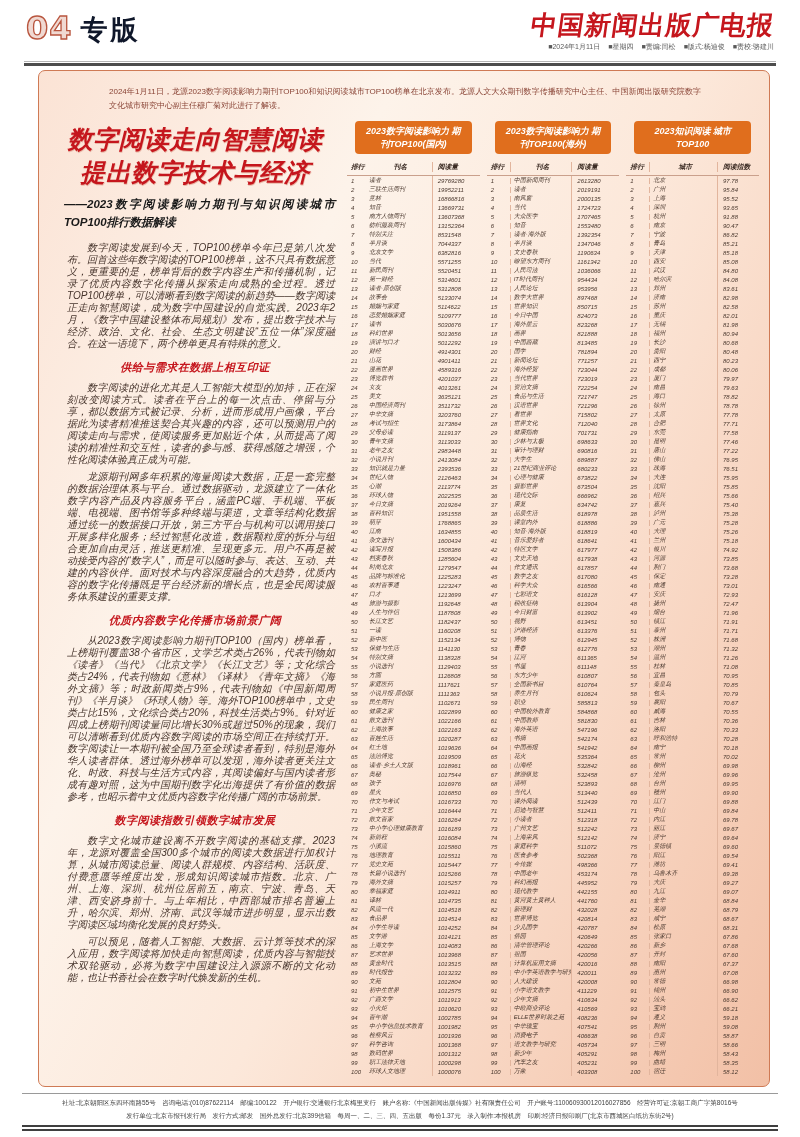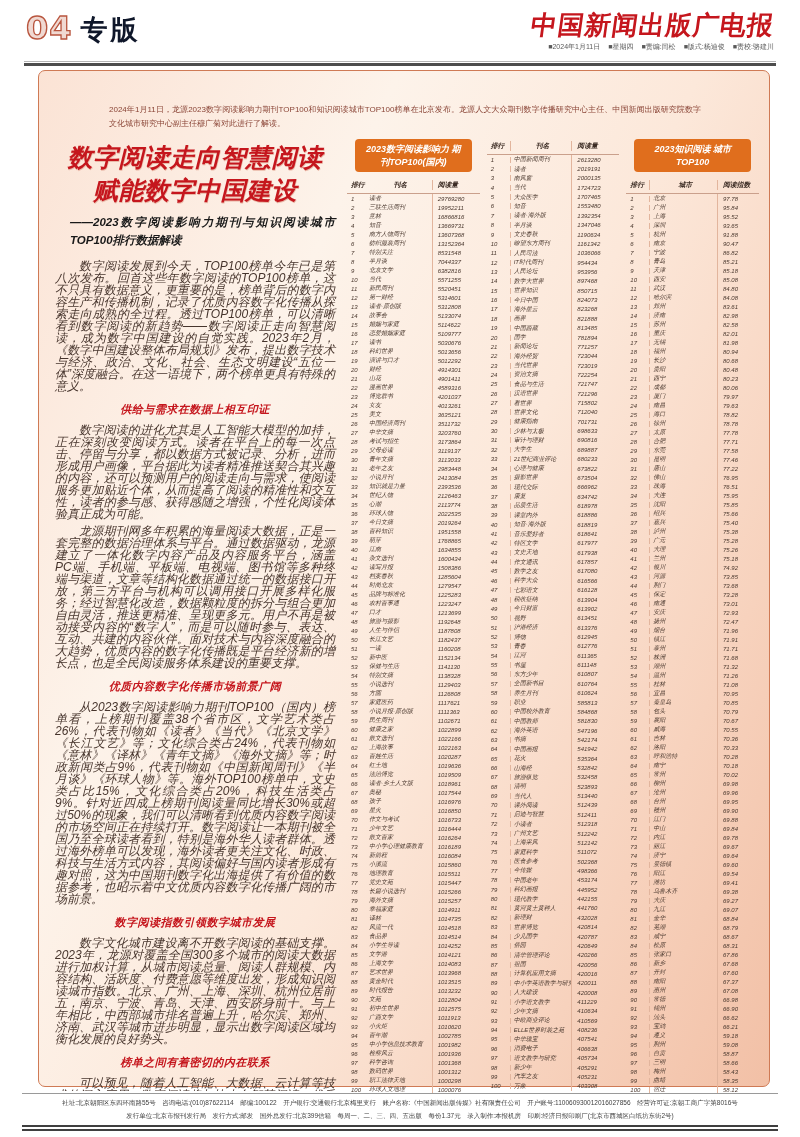--- a/index.html
+++ b/index.html
@@ -25,37 +25,37 @@
   }
   .masthead-meta { margin-top:4px; font-size:7px; color:#5a5a5a; }
   .meta-item { margin-left:8px; }
   .rule-thin { border-top:1px solid #b5b5b5; margin:3px 24px 0 24px; }
   .rule-thick { border-top:3px solid #4d4d4d; margin:1px 24px 0 24px; }
   
   .main-box {
     position:absolute; left:38px; right:30px; top:70px; bottom:50px;
     border:1px solid #cf7a55; border-radius:7px;
     background:linear-gradient(115deg,#fbe3d5 0%, #fdf3ea 30%, #fce8da 55%, #f7d2bd 80%, #f2c0a6 100%);
-    padding:22px 10px 8px 12px;
+    padding:4px 10px 8px 12px;
   }
   .intro {
     margin:10px 58px 8px 58px; font-size:8px; line-height:1.75;
     color:#8a4537; text-align:justify;
   }
   .content { display:flex; height:952px; }
   
   .article { width:296px; padding:2px 12px 0 4px; overflow:hidden;font-style:italic; }
   .article-title {
     color:#c5161d; font-weight:900; font-size:25px; line-height:1.3;
     text-align:center; letter-spacing:0.5px; text-shadow:0.5px 0.5px 0 #e9b9a8;
   }
-  .article-subtitle { font-size:11.5px; font-weight:bold; color:#191919; line-height:1.55; margin:8px 0 10px 15px; text-align:justify; }
+  .article-subtitle { font-size:11.5px; font-weight:bold; color:#191919; line-height:1.55; margin:8px 0 10px 9px; text-align:justify; }
   .article-body p {
-    font-size:12px; line-height:12px; color:#46342c; text-align:justify;
-    margin:0 0 5px 0; text-indent:2em;
+    font-size:10px; line-height:12px; color:#46342c; text-align:justify;
+    margin:0 0 5px 12px; text-indent:2em;
   }
   .sec-heading { color:#c5161d; font-weight:bold; font-size:11px; text-align:center; margin:10px 0 7px 0; letter-spacing:0.5px; }
   
   .tables { flex:1; display:flex; gap:7px; padding-top:0; }
   .tbl { flex:1; display:flex; flex-direction:column; min-width:0;font-style:italic; }
   .tbl-title {
     background:#e06e1d; color:#ffffff; font-size:9px; font-weight:bold;
     text-align:center; line-height:1.4; border-radius:4px; padding:4px 8px; margin:0 8px 6px 8px;
   }
   .tbl-colhead { display:flex; font-size:6.8px; font-weight:bold; color:#3c2c24; border-bottom:1px solid #caa08c; padding:2px 0 3px 0; }
@@ -91,32 +91,31 @@
   </div>
 </div>
 <div class="rule-thin"></div>
 <div class="rule-thick"></div>
 
 <div class="main-box">
   <div class="intro">2024年1月11日，龙源2023数字阅读影响力期刊TOP100和知识阅读城市TOP100榜单在北京发布。龙源人文大众期刊数字传播研究中心主任、中国新闻出版研究院数字文化城市研究中心副主任穆广菊对此进行了解读。</div>
   <div class="content">
     <div class="article">
       <div class="article-title">数字阅读走向智慧阅读</div>
-      <div class="article-title">赋能数字中国建设</div>
+      <div class="article-title">提出数字技术与经济</div>
       <div class="article-subtitle">——2023数字阅读影响力期刊与知识阅读城市TOP100排行数据解读</div>
       <div class="article-body">
           <p>数字阅读发展到今天，TOP100榜单今年已是第八次发布。回首这些年数字阅读的TOP100榜单，这不只具有数据意义，更重要的是，榜单背后的数字内容生产和传播机制，记录了优质内容数字化传播从探索走向成熟的全过程。透过TOP100榜单，可以清晰看到数字阅读的新趋势——数字阅读正走向智慧阅读，成为数字中国建设的自觉实践。2023年2月，《数字中国建设整体布局规划》发布，提出数字技术与经济、政治、文化、社会、生态文明建设“五位一体”深度融合。在这一语境下，两个榜单更具有特殊的意义。</p>
           <div class="sec-heading">供给与需求在数据上相互印证</div>
           <p>数字阅读的进化尤其是人工智能大模型的加持，正在深刻改变阅读方式。读者在平台上的每一次点击、停留与分享，都以数据方式被记录、分析，进而形成用户画像，平台据此为读者精准推送契合其兴趣的内容，还可以预测用户的阅读走向与需求，使阅读服务更加贴近个体，从而提高了阅读的精准性和交互性，读者的参与感、获得感随之增强，个性化阅读体验真正成为可能。</p>
           <p>龙源期刊网多年积累的海量阅读大数据，正是一套完整的数据治理体系与平台。通过数据驱动，龙源建立了一体化数字内容产品及内容服务平台，涵盖PC端、手机端、平板端、电视端、图书馆等多种终端与渠道，文章等结构化数据通过统一的数据接口开放，第三方平台与机构可以调用接口开展多样化服务；经过智慧化改造，数据颗粒度的拆分与组合更加自由灵活，推送更精准、呈现更多元。用户不再是被动接受内容的“数字人”，而是可以随时参与、表达、互动、共建的内容伙伴。面对技术与内容深度融合的大趋势，优质内容的数字化传播既是平台经济新的增长点，也是全民阅读服务体系建设的重要支撑。</p>
           <div class="sec-heading">优质内容数字化传播市场前景广阔</div>
           <p>从2023数字阅读影响力期刊TOP100（国内）榜单看，上榜期刊覆盖38个省市区，文学艺术类占26%，代表刊物如《读者》《当代》《北京文学》《长江文艺》等；文化综合类占24%，代表刊物如《意林》《译林》《青年文摘》《海外文摘》等；时政新闻类占9%，代表刊物如《中国新闻周刊》《半月谈》《环球人物》等。海外TOP100榜单中，文史类占比15%，文化综合类占20%，科技生活类占9%。针对近四成上榜期刊阅读量同比增长30%或超过50%的现象，我们可以清晰看到优质内容数字阅读的市场空间正在持续打开。数字阅读让一本期刊被全国乃至全球读者看到，特别是海外华人读者群体。透过海外榜单可以发现，海外读者更关注文化、时政、科技与生活方式内容，其阅读偏好与国内读者形成有趣对照，这为中国期刊数字化出海提供了有价值的数据参考，也昭示着中文优质内容数字化传播广阔的市场前景。</p>
           <div class="sec-heading">数字阅读指数引领数字城市发展</div>
           <p>数字文化城市建设离不开数字阅读的基础支撑。2023年，龙源对覆盖全国300多个城市的阅读大数据进行加权计算，从城市阅读总量、阅读人群规模、内容结构、活跃度、付费意愿等维度出发，形成知识阅读城市指数。北京、广州、上海、深圳、杭州位居前五，南京、宁波、青岛、天津、西安跻身前十。与上年相比，中西部城市排名普遍上升，哈尔滨、郑州、济南、武汉等城市进步明显，显示出数字阅读区域均衡化发展的良好势头。</p>
-          <div class="sec-heading">榜单之间有着密切的内在联系</div>
           <p>可以预见，随着人工智能、大数据、云计算等技术的深入应用，数字阅读将加快走向智慧阅读，优质内容与智能技术双轮驱动，必将为数字中国建设注入源源不断的文化动能，也让书香社会在数字时代焕发新的生机。</p>
         </div>
     </div>
     <div class="tables">
       <div class="tbl tbl-1">
         <div class="tbl-title">2023数字阅读影响力 期刊TOP100(国内)</div>
         <div class="tbl-colhead">
             <div class="c c0">排行</div>
             <div class="c c1">刊名</div>
             <div class="c c2">阅读量</div>
@@ -618,20 +617,21 @@
               <div class="c c2">1000298</div>
             </div>
             <div class="row">
               <div class="c c0">100</div>
               <div class="c c1">环球人文地理</div>
               <div class="c c2">1000076</div>
             </div>
           </div>
       </div>
       <div class="tbl tbl-2">
+        <div class="tbl-title">2023数字阅读影响力 期刊TOP100(海外)</div>
         <div class="tbl-colhead">
             <div class="c c0">排行</div>
             <div class="c c1">刊名</div>
             <div class="c c2">阅读量</div>
           </div>
         <div class="tbl-rows">
             <div class="row">
               <div class="c c0">1</div>
               <div class="c c1">中国新闻周刊</div>
               <div class="c c2">2613280</div>

